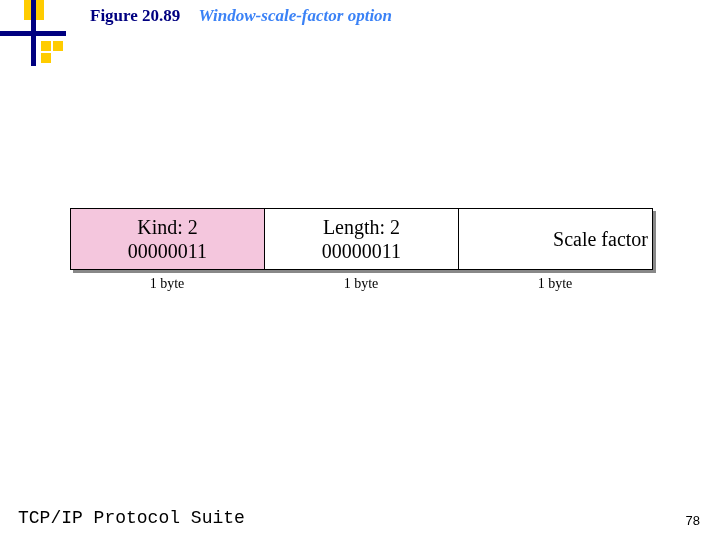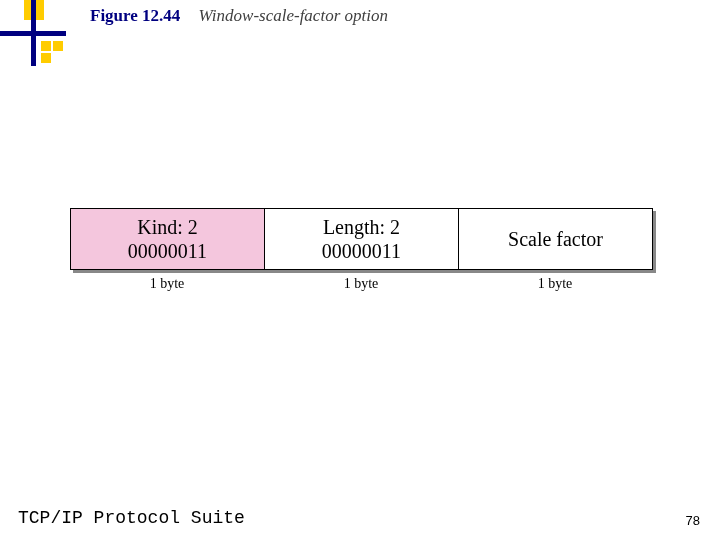--- a/index.html
+++ b/index.html
@@ -63,23 +63,23 @@
     left: 90px;
     font-size: 17px;
     white-space: nowrap;
   }
   .heading .fig {
     font-weight: bold;
     color: #000080;
     margin-right: 14px;
   }
   .heading .title {
-    font-weight: normal;
+    font-weight: bold;
     font-style: italic;
-    color: #404040;
+    color: #3b82f6;
   }
 
   
   .diagram {
     position: absolute;
     top: 208px;
     left: 70px;
     width: 582px;
   }
 
@@ -137,35 +137,35 @@
 <div class="corner">
   <div class="big"></div>
   <div class="hbar"></div>
   <div class="vbar"></div>
   <div class="s1"></div>
   <div class="s2"></div>
   <div class="s3"></div>
 </div>
 
 <div class="heading">
-  <span class="fig">Figure 12.44</span>
+  <span class="fig">Figure 20.89</span>
   <span class="title">Window-scale-factor option</span>
 </div>
 
 <div class="diagram">
   <div class="row">
     <div class="cell pink">
       <div>Kind: 2</div>
       <div>00000011</div>
     </div>
     <div class="cell">
       <div>Length: 2</div>
       <div>00000011</div>
     </div>
-    <div class="cell" style="display:flex;align-items:center;justify-content:center;">
+    <div class="cell" style="display:flex;align-items:center;justify-content:flex-end;">
       <div>Scale factor</div>
     </div>
   </div>
   <div class="sizes">
     <div>1 byte</div>
     <div>1 byte</div>
     <div>1 byte</div>
   </div>
 </div>
 

